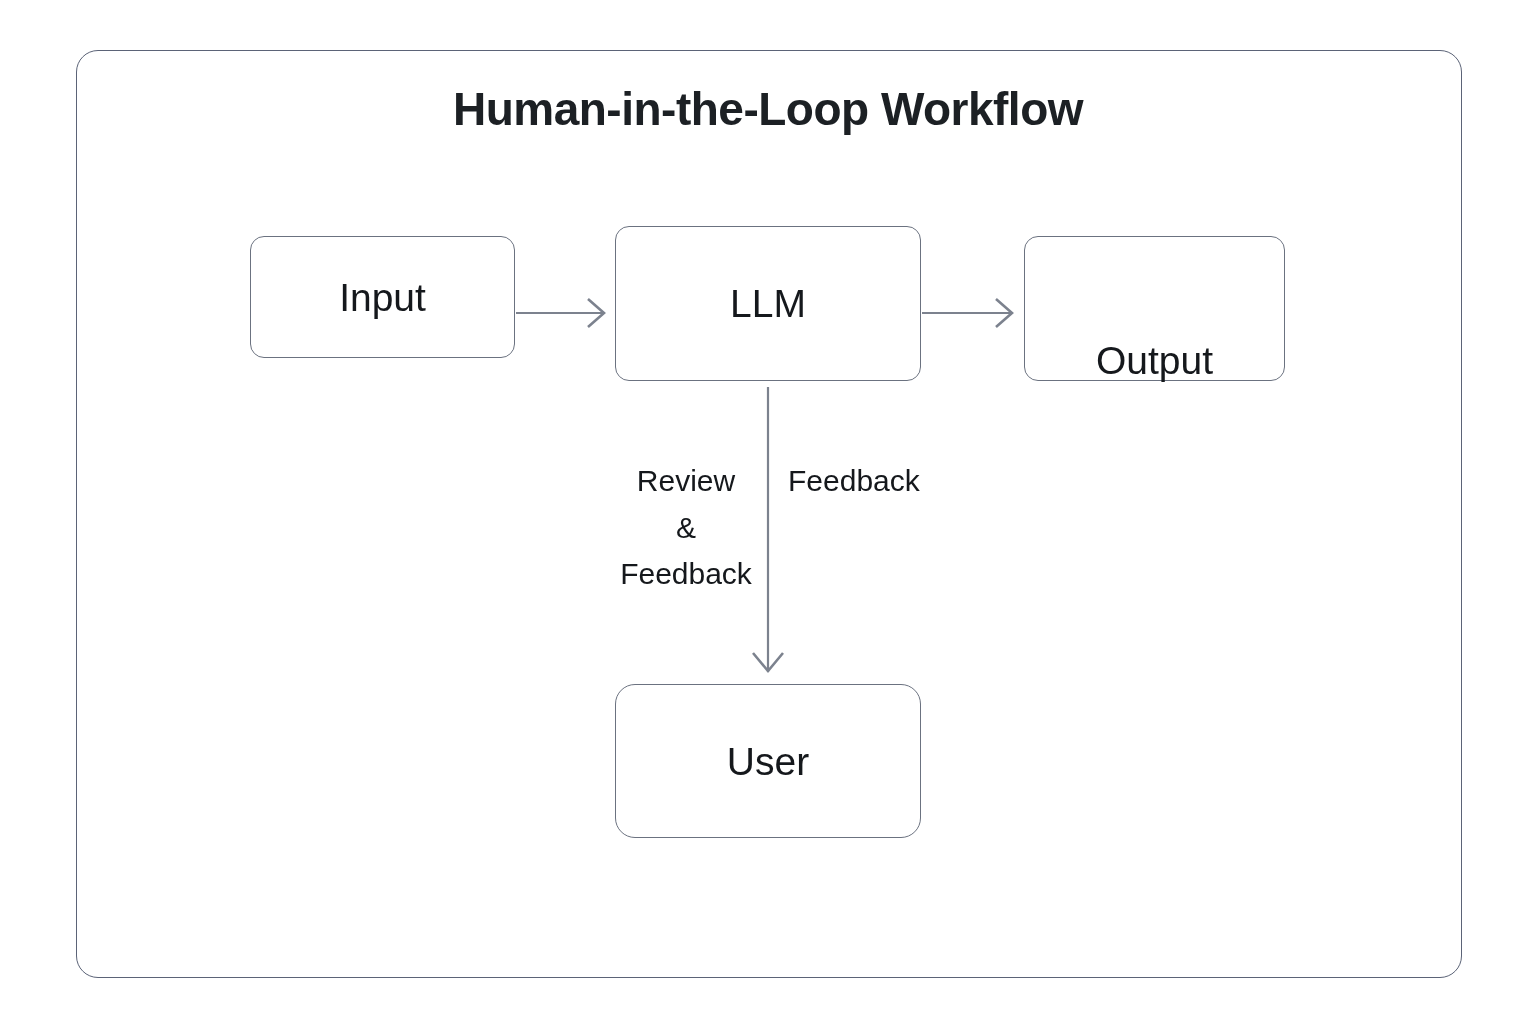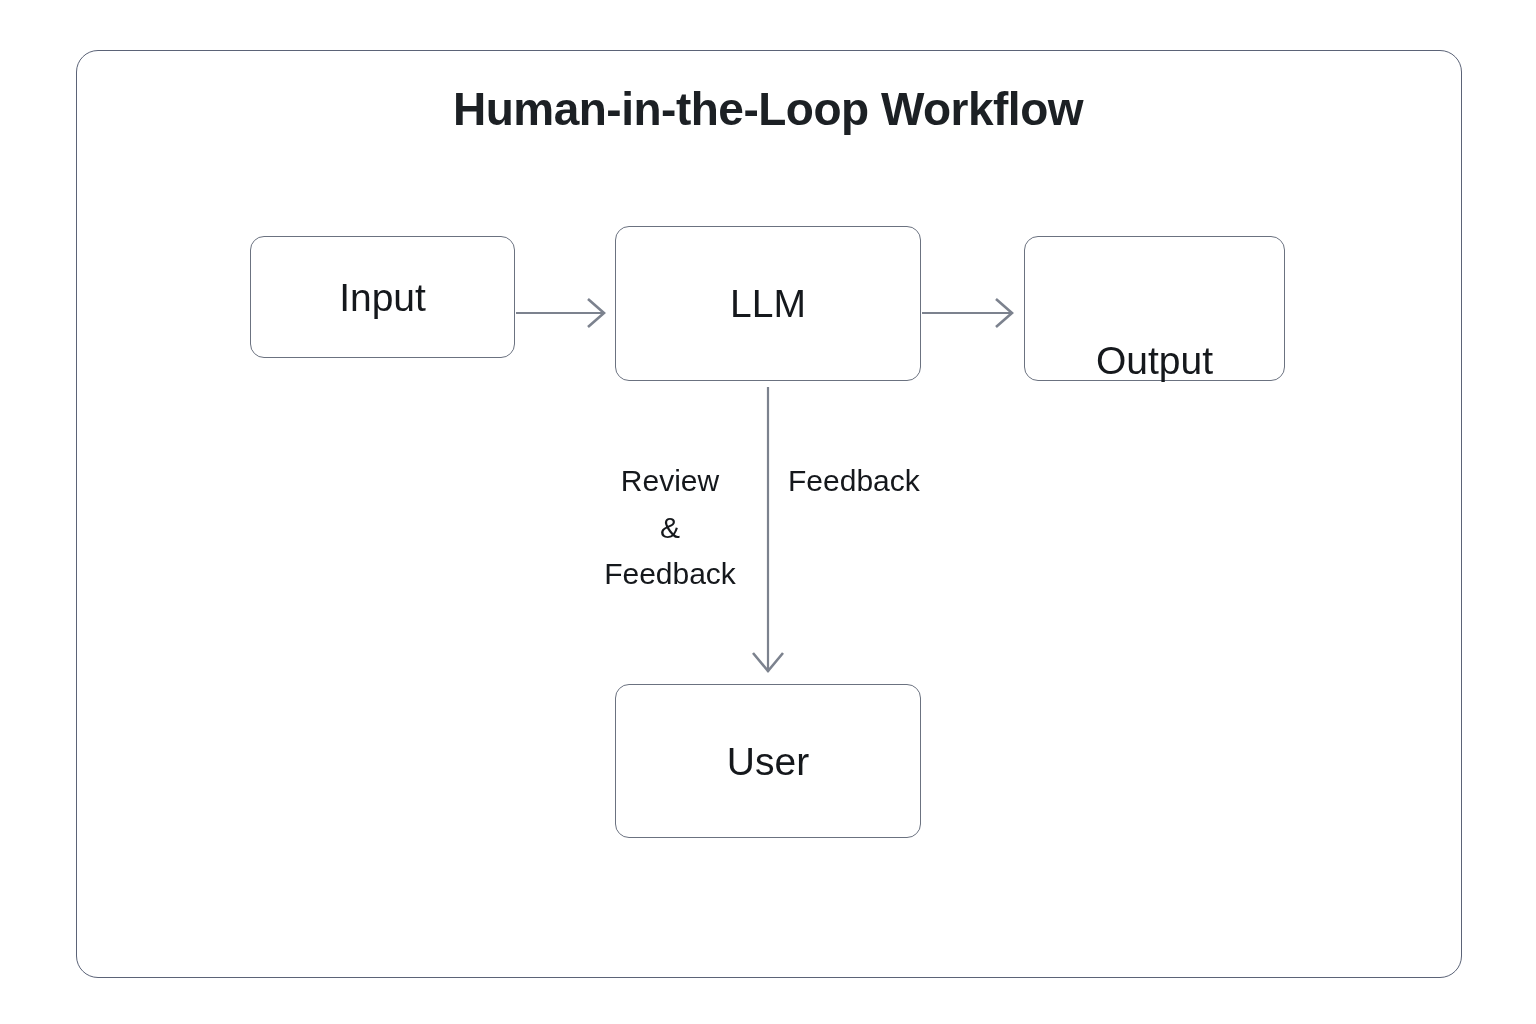--- a/index.html
+++ b/index.html
@@ -60,21 +60,21 @@
     justify-content: center;
     color: #15181c;
     font-size: 39px;
     font-weight: 400;
     line-height: 1;
   }
 
   #node-input  { left: 250px;  top: 236px; width: 265px; height: 122px; }
   #node-llm    { left: 615px;  top: 218px; width: 306px; height: 155px; margin-top: 8px; }
   #node-output { left: 1024px; top: 236px; width: 261px; height: 145px; align-items: flex-end; }
-  #node-user   { left: 615px;  top: 684px; width: 306px; height: 154px; }
+  #node-user   { left: 615px;  top: 684px; width: 306px; height: 154px; border-radius: 20px; }
 
   
   #connectors {
     position: absolute;
     left: 0;
     top: 0;
     width: 1536px;
     height: 1024px;
     pointer-events: none;
   }
@@ -93,21 +93,21 @@
 
   
   .edge-label {
     position: absolute;
     color: #15181c;
     font-size: 30px;
     line-height: 1.55;
     white-space: pre-line;
   }
   #label-review {
-    left: 542px;
+    left: 558px;
     top: 458px;
     width: 256px;
     text-align: center;
   }
   #label-feedback {
     left: 788px;
     top: 458px;
     width: 260px;
     text-align: left;
   }

